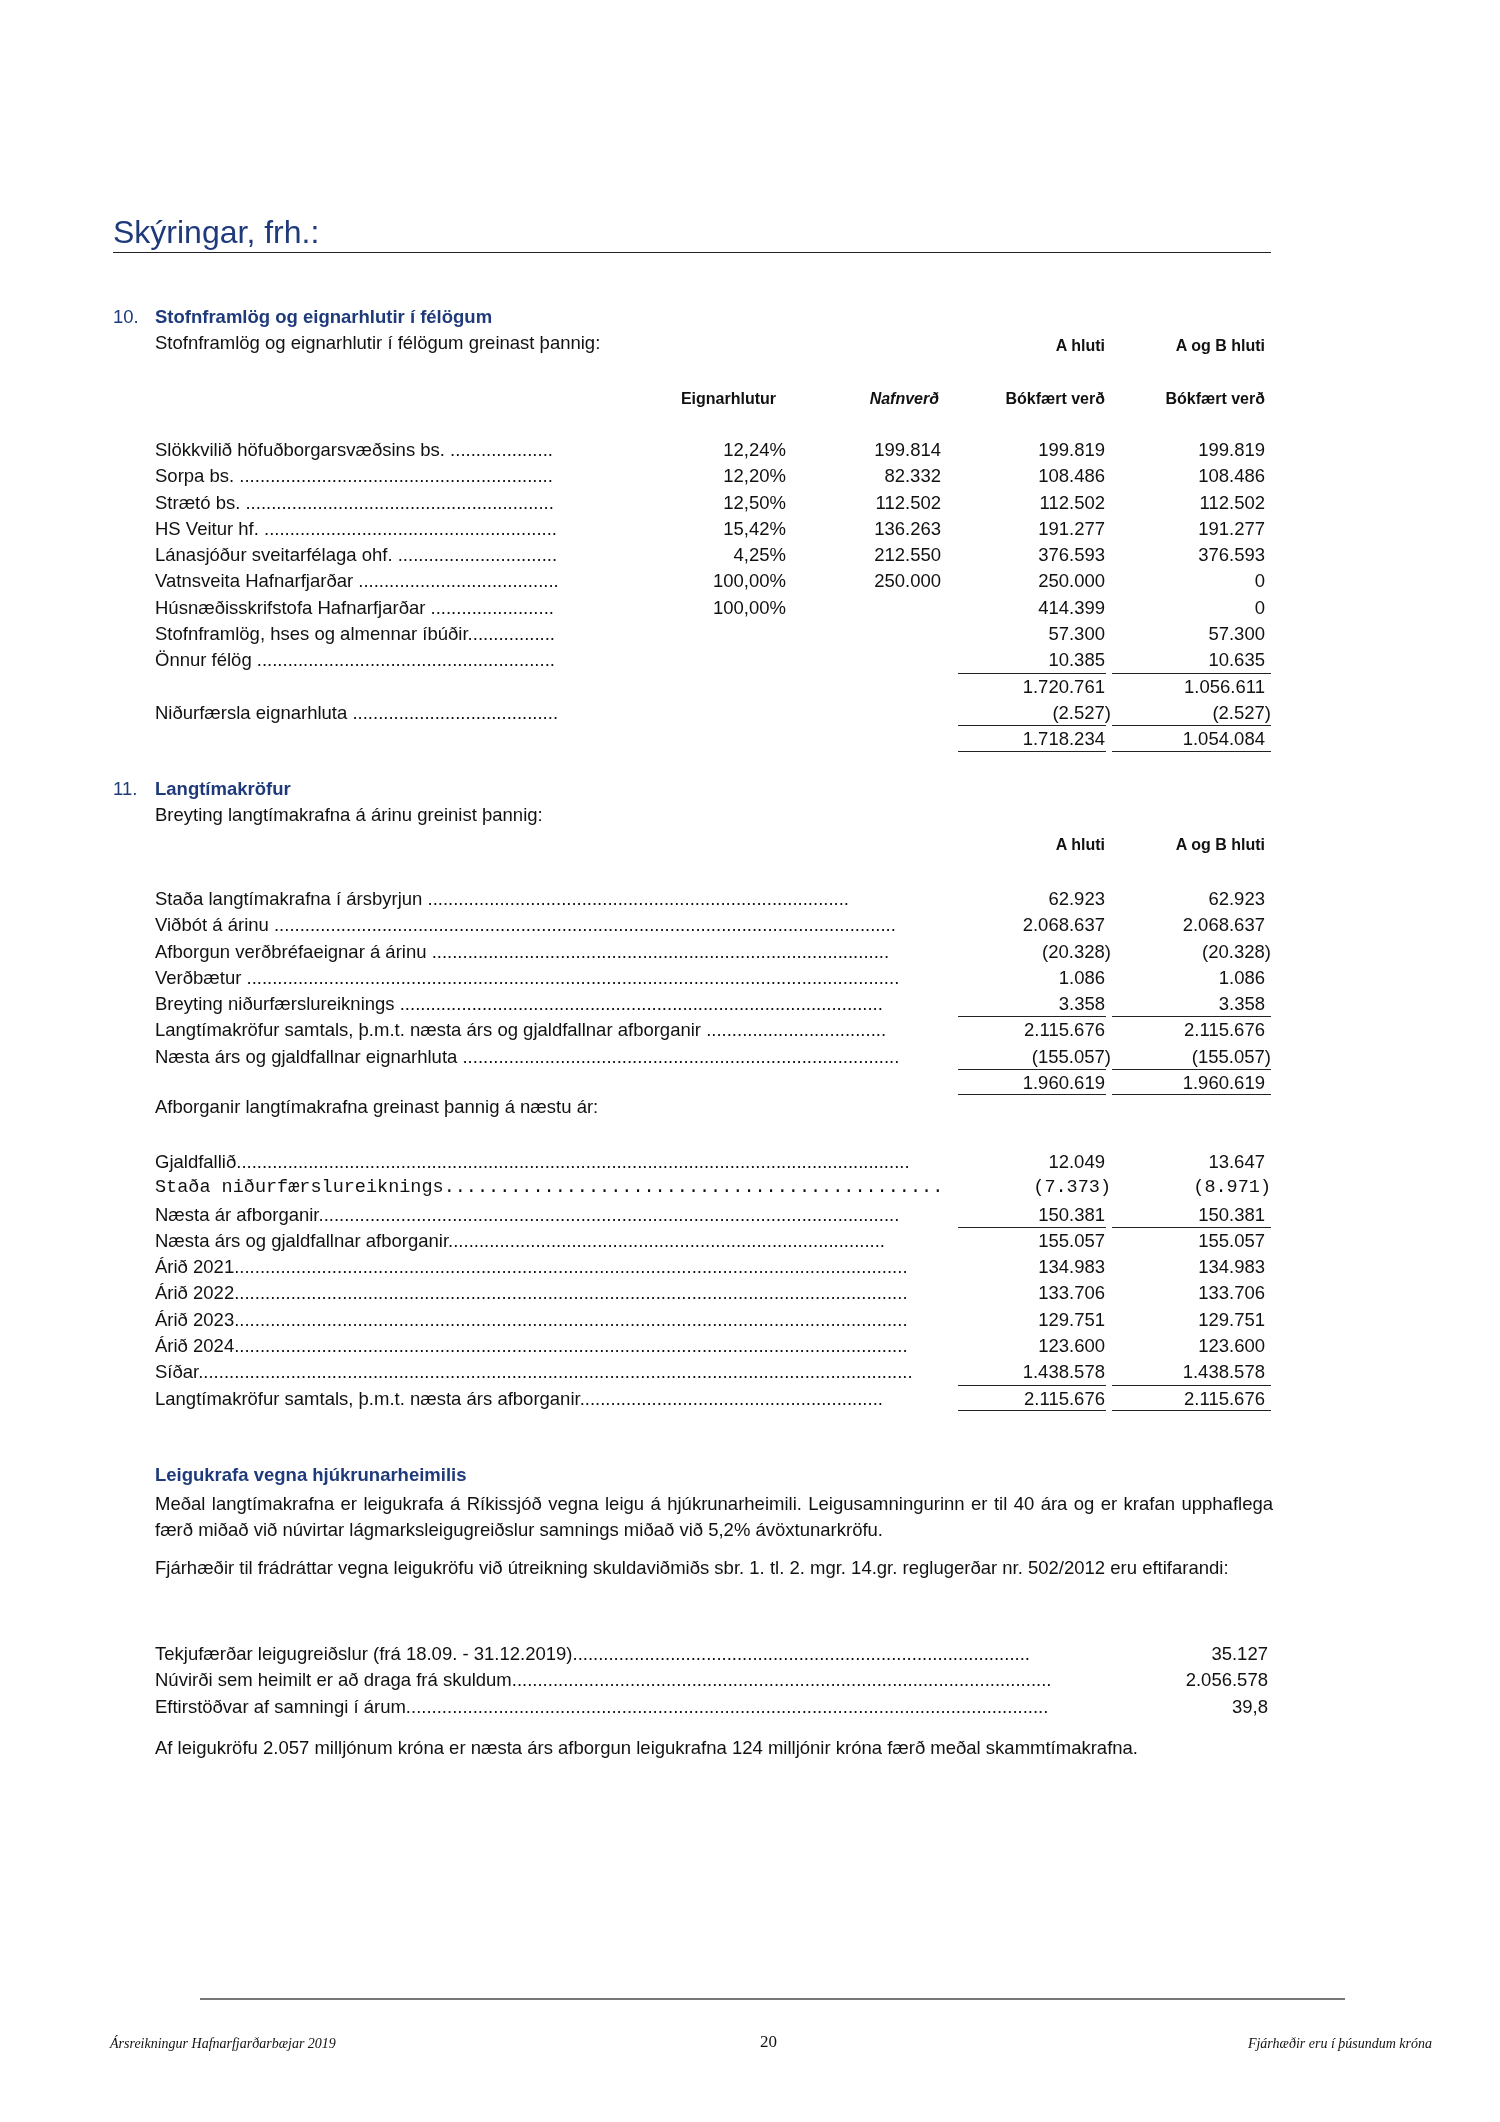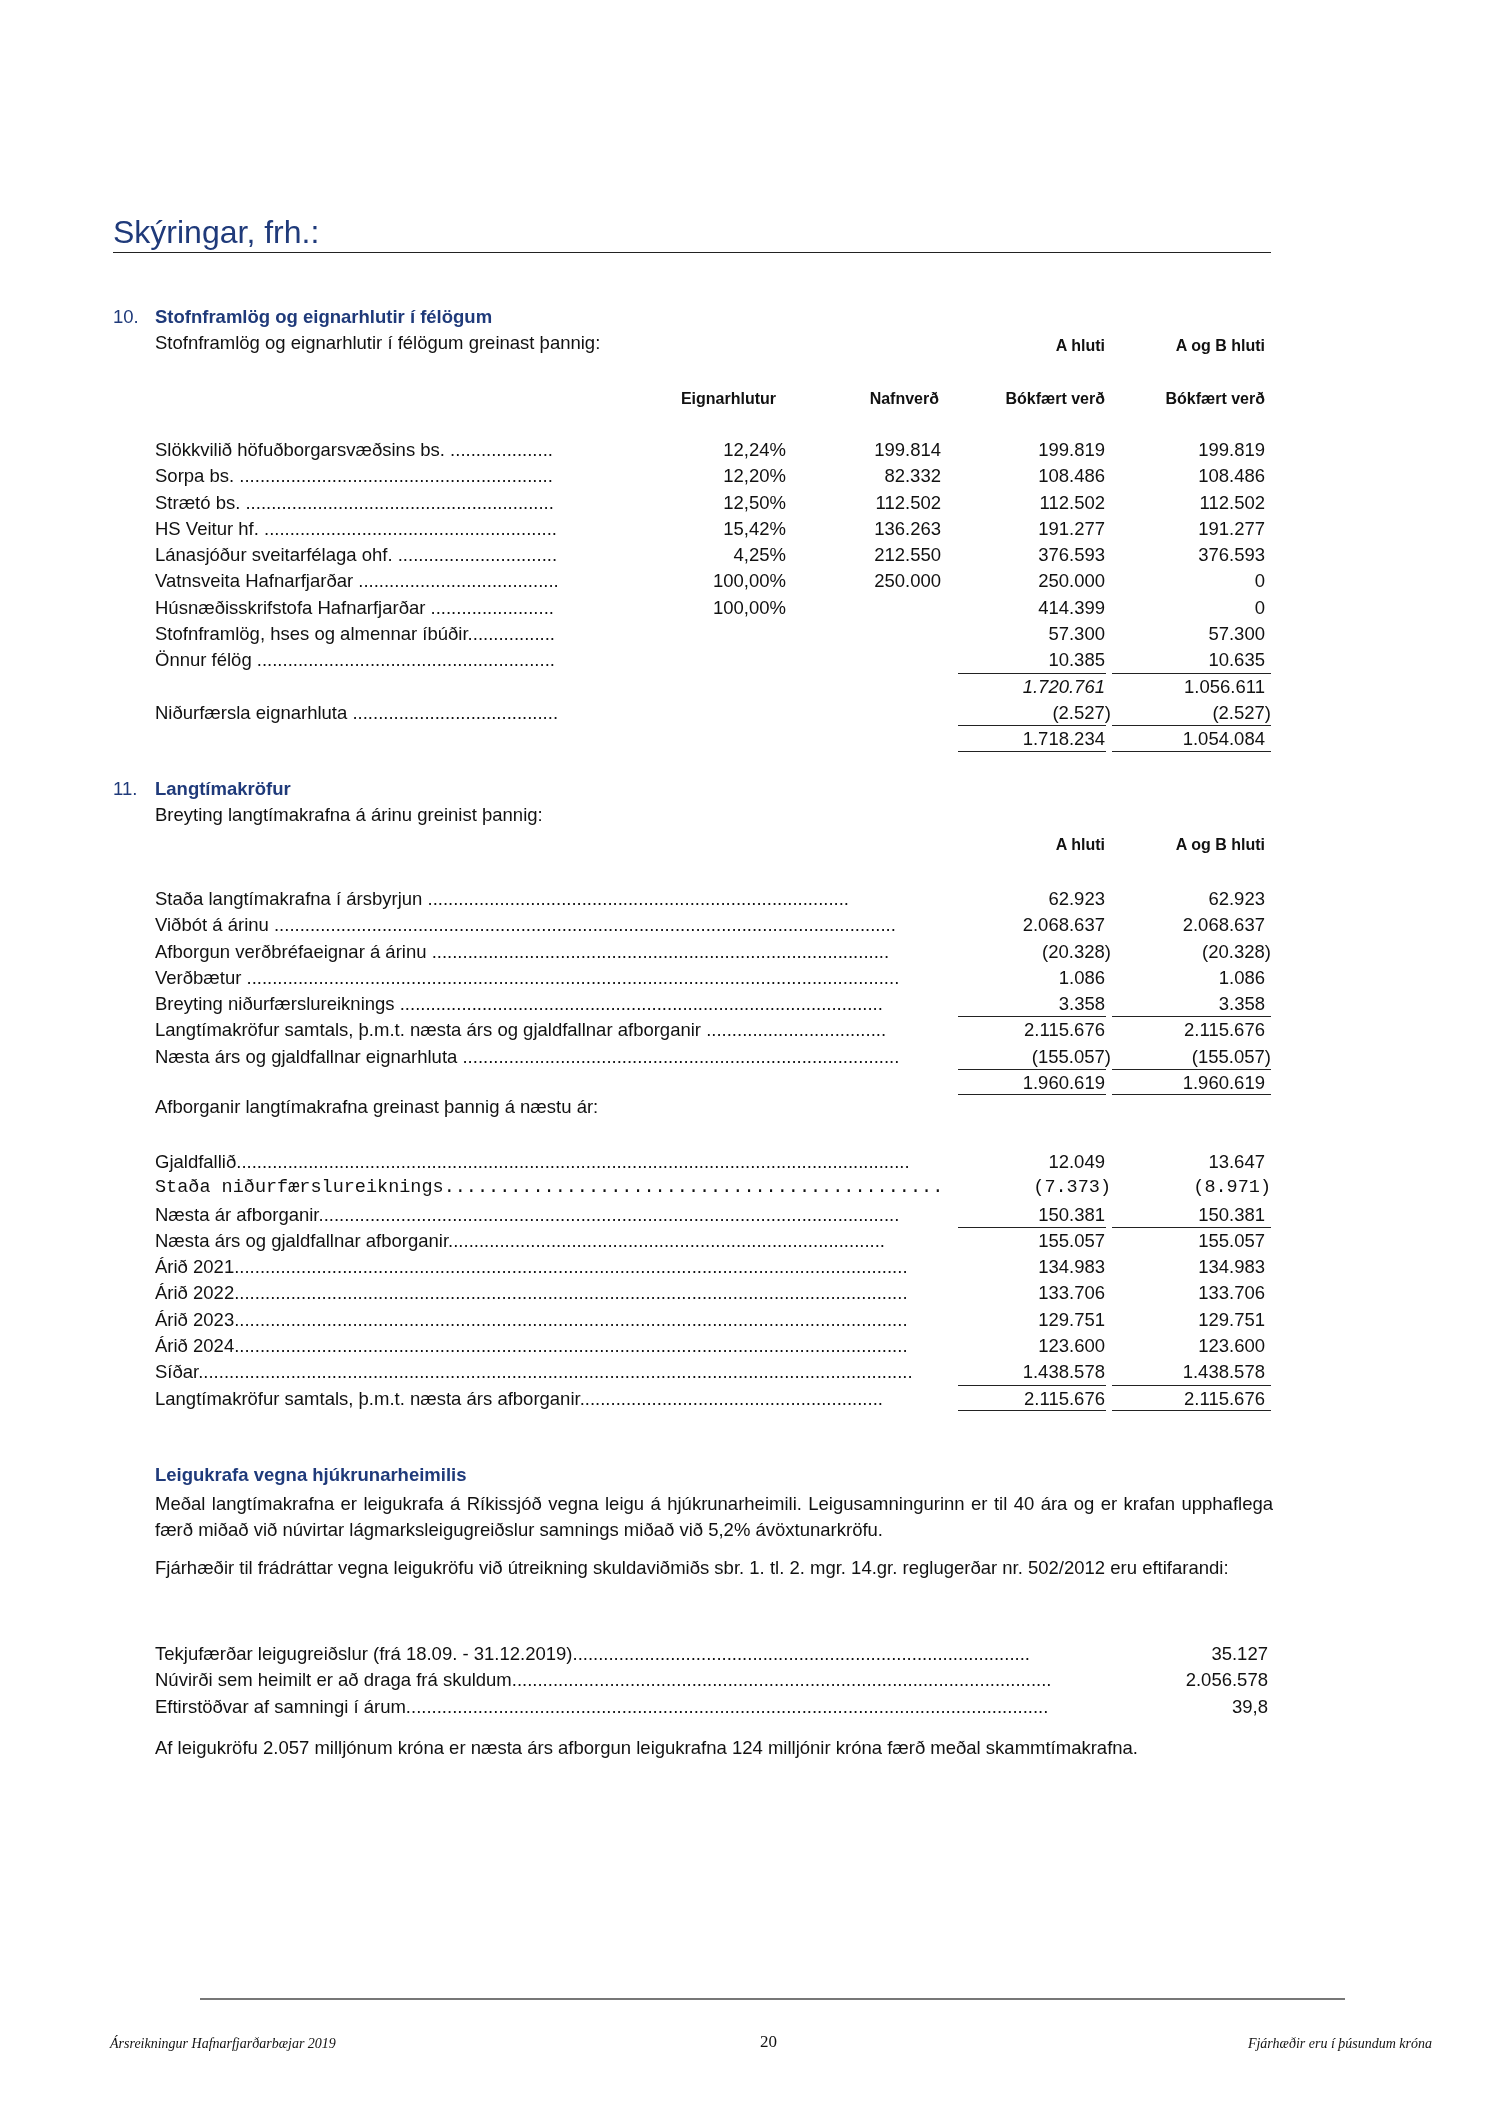--- a/index.html
+++ b/index.html
@@ -27,21 +27,21 @@
 <div class="abs title-rule"></div>
 
 <div class="abs line sec-num" style="left:113px; top:306px;">10.</div>
 <div class="abs line sec-title" style="left:155px; top:306px;">Stofnframlög og eignarhlutir í félögum</div>
 <div class="abs line" style="left:155px; top:332px;">Stofnframlög og eignarhlutir í félögum greinast þannig:</div>
 
 <div class="abs hdr" style="right:395px; top:336px;">A hluti</div>
 <div class="abs hdr" style="right:235px; top:336px;">A og B hluti</div>
 
 <div class="abs hdr" style="right:724px; top:389px;">Eignarhlutur</div>
-<div class="abs hdr" style="right:561px; top:389px;">Nafnverð</div>
+<div class="abs hdr" style="right:561px; top:389px;font-style:italic;">Nafnverð</div>
 <div class="abs hdr" style="right:395px; top:389px;">Bókfært verð</div>
 <div class="abs hdr" style="right:235px; top:389px;">Bókfært verð</div>
 
 <div id="s10-rows">
     <div style="position:absolute; left:0; width:1500px; height:26px; line-height:26px; top:437px;">
       <div style="position:absolute; left:155px; width:440px; white-space:nowrap; overflow:hidden; top:0;">Slökkvilið höfuðborgarsvæðsins bs. ....................</div>
       <div class="num" style="right: 714px; top: 0px; position: absolute;">12,24%</div>
       <div class="num" style="right: 559px; top: 0px; position: absolute;">199.814</div>
       <div class="num" style="right: 395px; top: 0px; position: absolute;">199.819</div>
       <div class="num" style="right: 235px; top: 0px; position: absolute;">199.819</div>
@@ -96,21 +96,21 @@
       <div class="num" style="right: 235px; top: 0px; position: absolute;">57.300</div>
     </div>
     <div style="position:absolute; left:0; width:1500px; height:26px; line-height:26px; top:647px;">
       <div style="position:absolute; left:155px; width:440px; white-space:nowrap; overflow:hidden; top:0;">Önnur félög ..........................................................</div>
       <div class="num" style="right: 714px; top: 0px; position: absolute;"></div>
       <div class="num" style="right: 559px; top: 0px; position: absolute;"></div>
       <div class="num" style="right: 395px; top: 0px; position: absolute;">10.385</div>
       <div class="num" style="right: 235px; top: 0px; position: absolute;">10.635</div>
     </div>
     <div style="position:absolute; left:0; width:1500px; height:26px; line-height:26px; top:674px;">
-      <div class="num" style="right: 395px; top: 0px; position: absolute; font-style: italic;">1.720.761</div>
+      <div class="num" style="right: 395px; top: 0px; position: absolute;">1.720.761</div>
       <div class="num" style="right: 235px; top: 0px; position: absolute;">1.056.611</div>
     </div>
     <div style="position:absolute; left:0; width:1500px; height:26px; line-height:26px; top:700px;">
       <div style="position:absolute; left:155px; width:440px; white-space:nowrap; overflow:hidden; top:0;">Niðurfærsla eignarhluta ........................................</div>
       <div class="num" style="right: 389px; top: 0px; position: absolute;">(2.527)</div>
       <div class="num" style="right: 229px; top: 0px; position: absolute;">(2.527)</div>
     </div>
     <div style="position:absolute; left:0; width:1500px; height:26px; line-height:26px; top:726px;">
       <div class="num" style="right: 395px; top: 0px; position: absolute;">1.718.234</div>
       <div class="num" style="right: 235px; top: 0px; position: absolute;">1.054.084</div>

